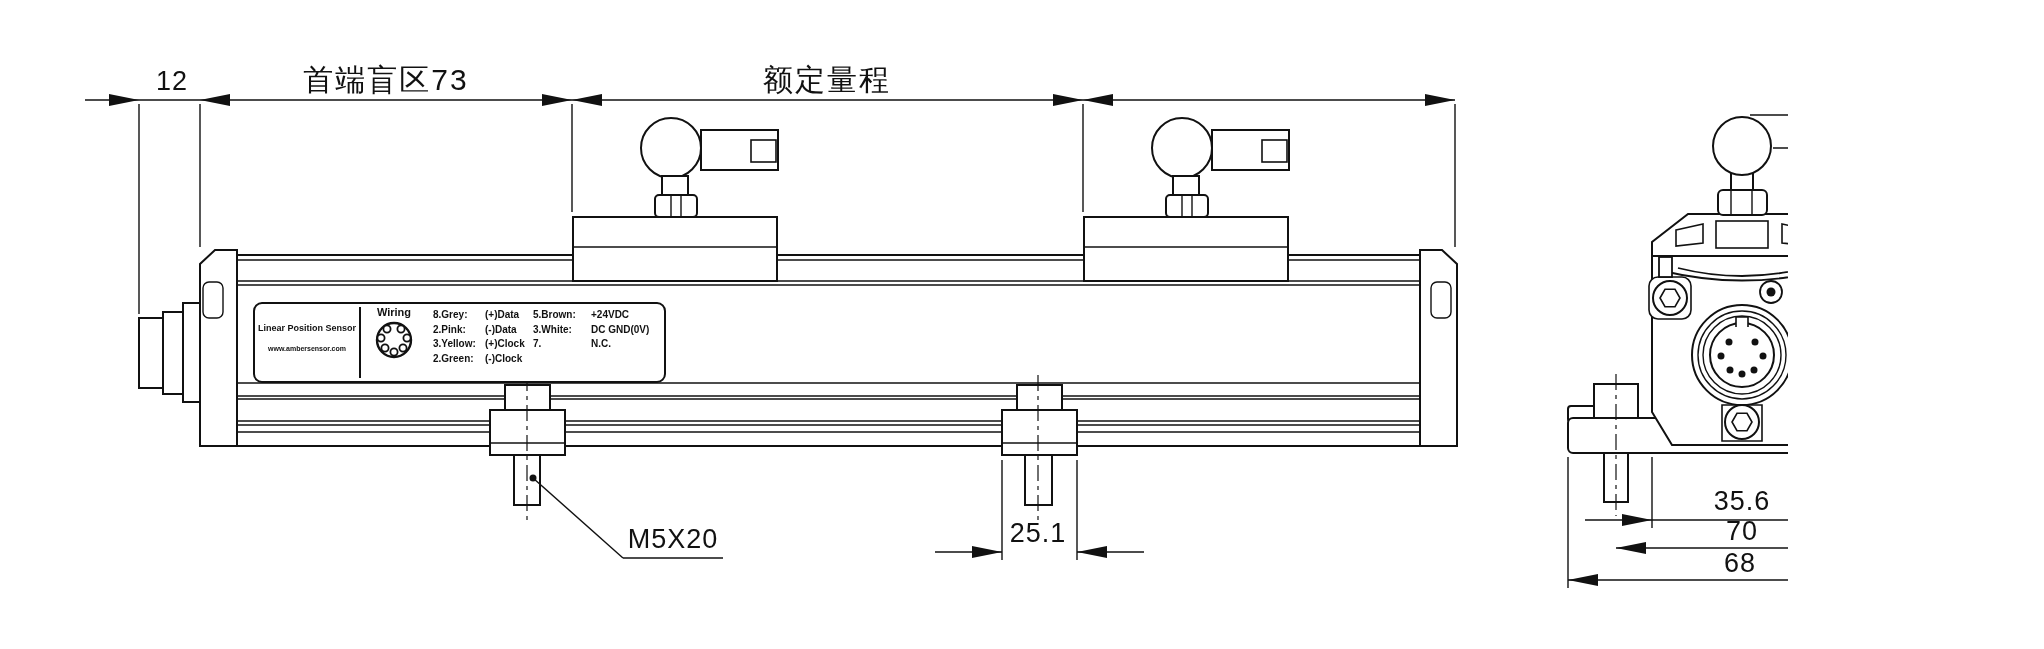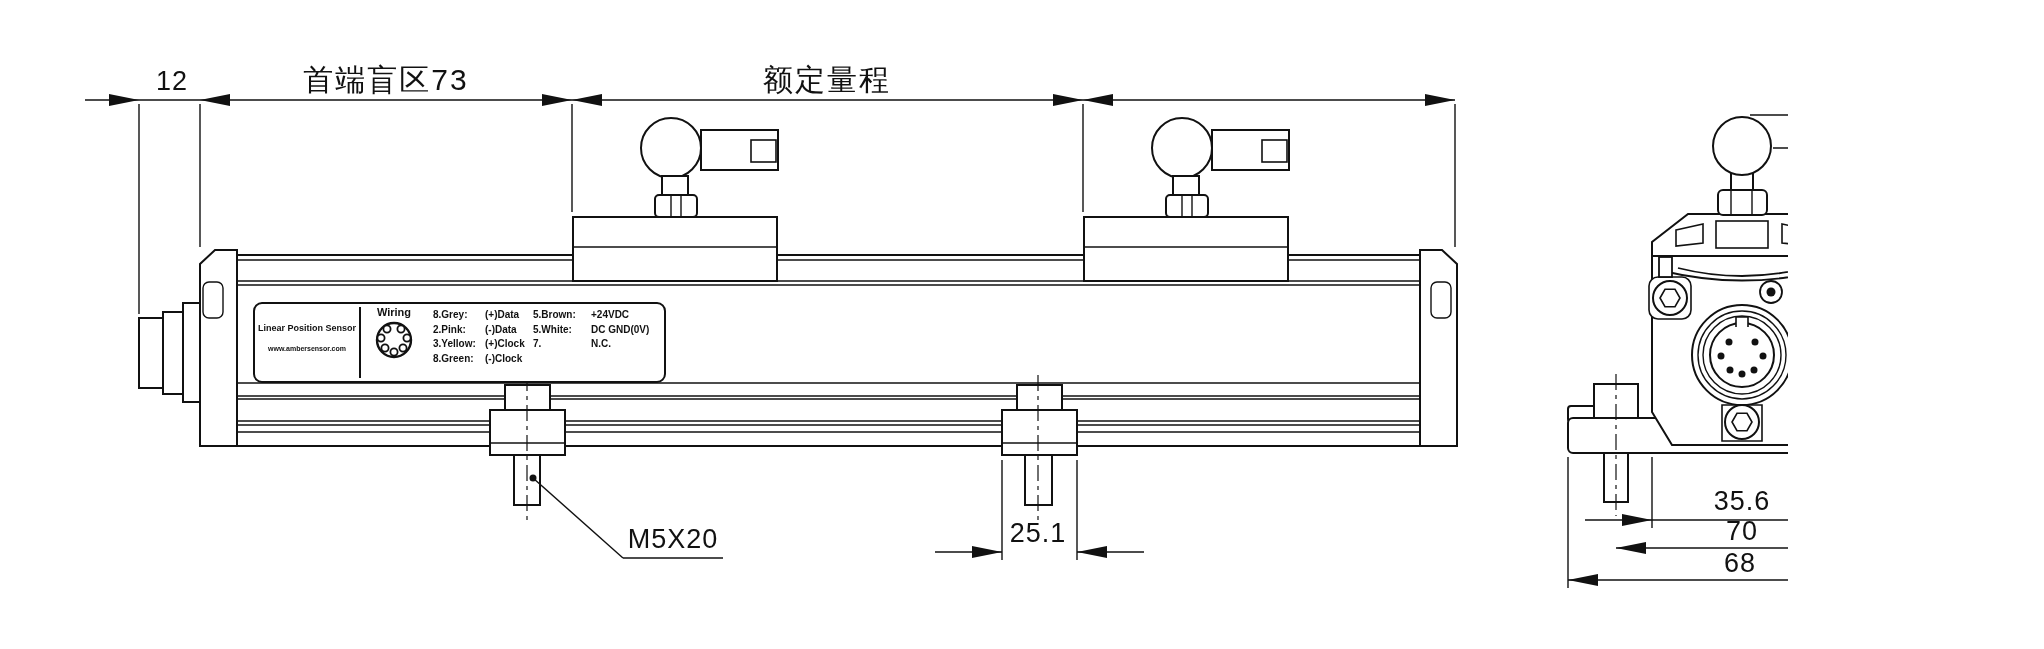--- a/index.html
+++ b/index.html
@@ -317,31 +317,31 @@
   <div class="lp-table">
     <div class="lp-row">
       <span class="lp-c1">8.Grey:</span>
       <span class="lp-c2">(+)Data</span>
       <span class="lp-c3">5.Brown:</span>
       <span class="lp-c4">+24VDC</span>
     </div>
     <div class="lp-row">
       <span class="lp-c1">2.Pink:</span>
       <span class="lp-c2">(-)Data</span>
-      <span class="lp-c3">5.White:</span>
+      <span class="lp-c3">3.White:</span>
       <span class="lp-c4">DC GND(0V)</span>
     </div>
     <div class="lp-row">
       <span class="lp-c1">3.Yellow:</span>
       <span class="lp-c2">(+)Clock</span>
       <span class="lp-c3">7.</span>
       <span class="lp-c4">N.C.</span>
     </div>
     <div class="lp-row">
-      <span class="lp-c1">8.Green:</span>
+      <span class="lp-c1">2.Green:</span>
       <span class="lp-c2">(-)Clock</span>
       <span class="lp-c3"></span>
       <span class="lp-c4"></span>
     </div>
   </div>
 </div>
 
 </div>
 
 </body></html>

